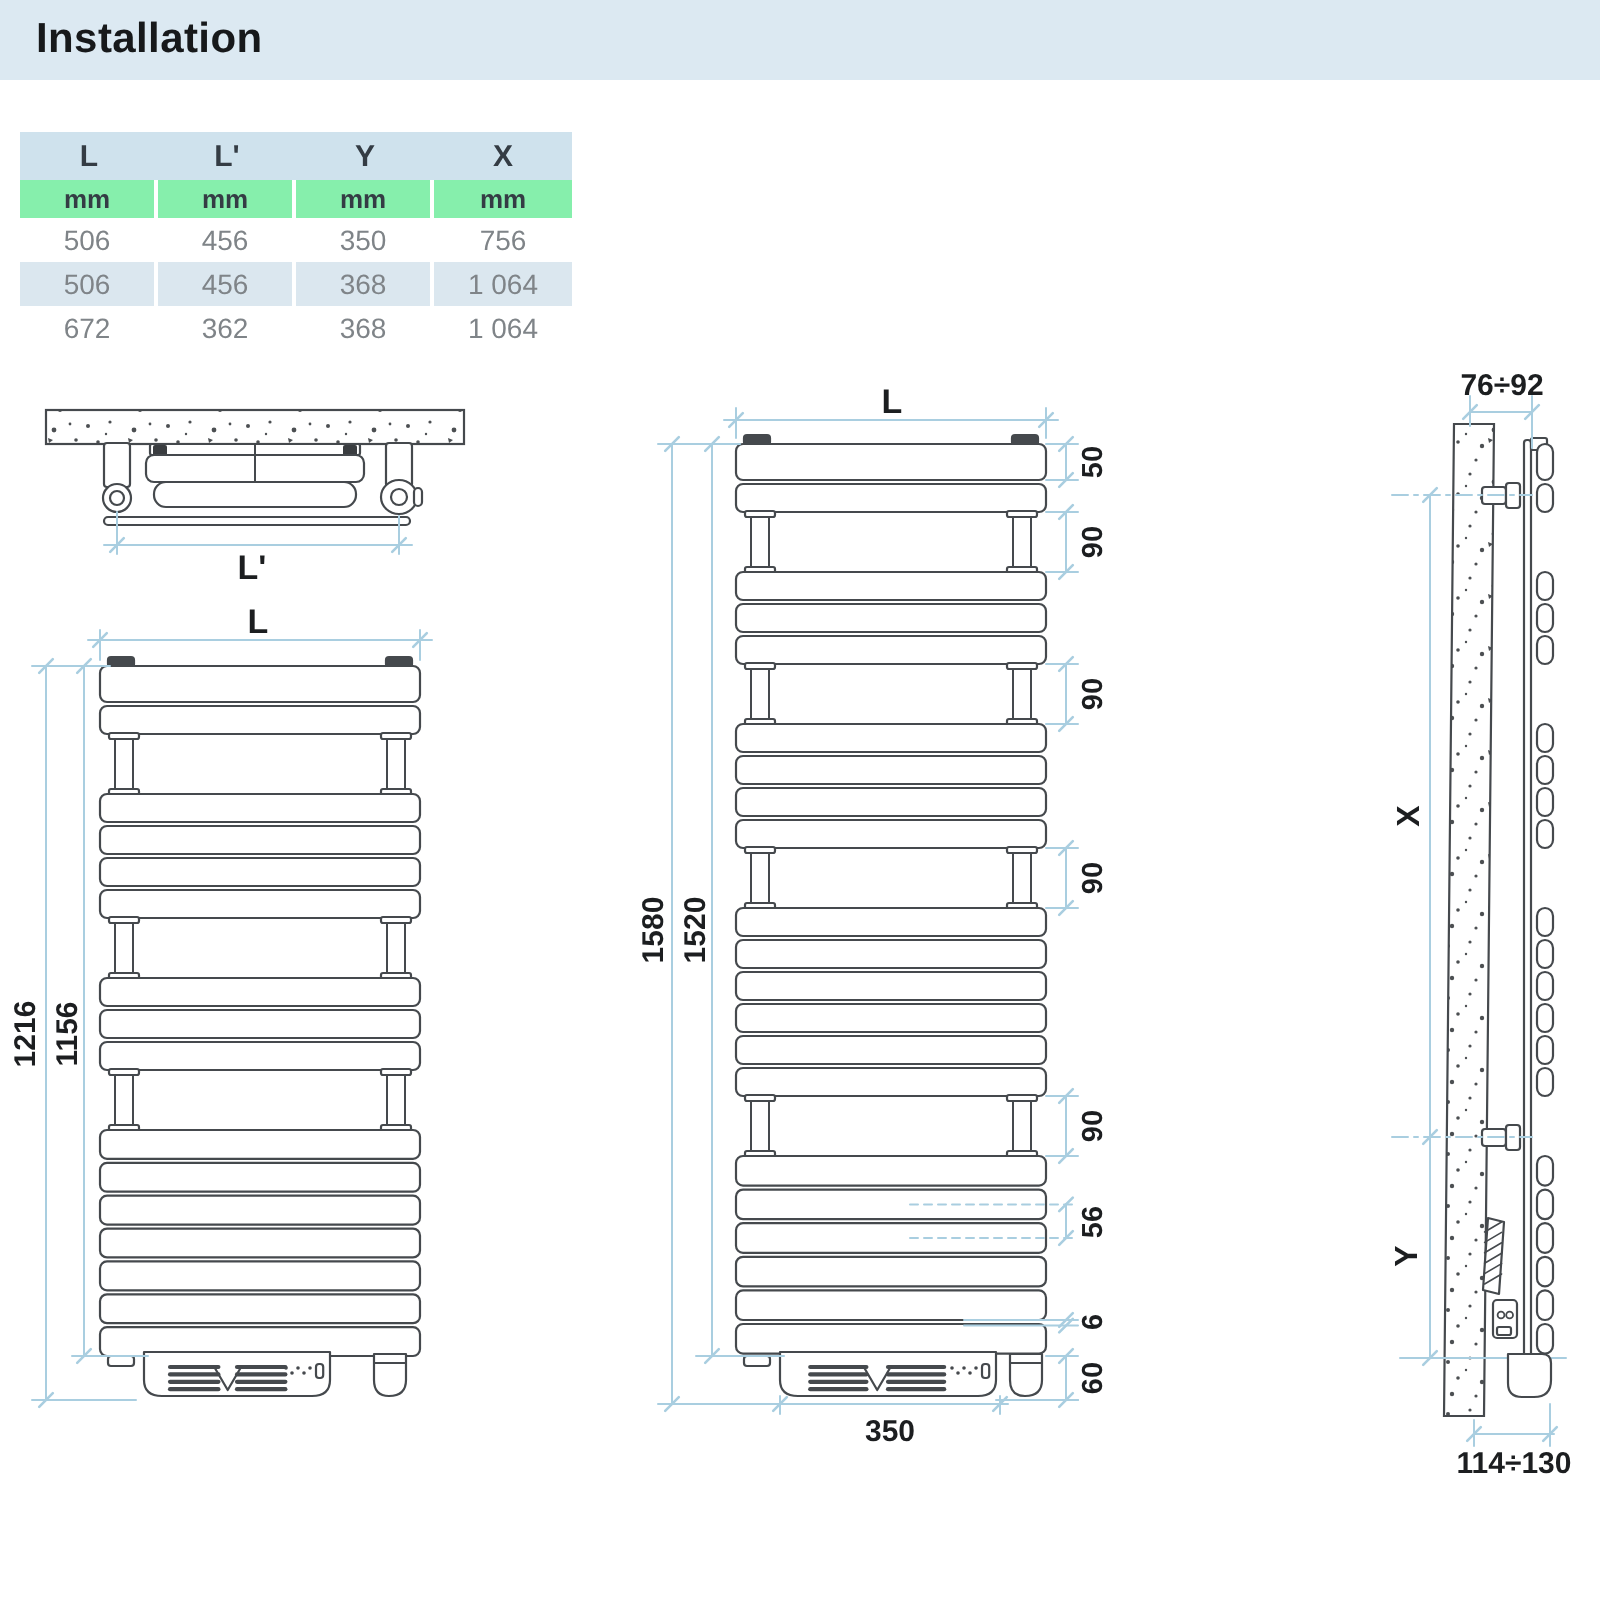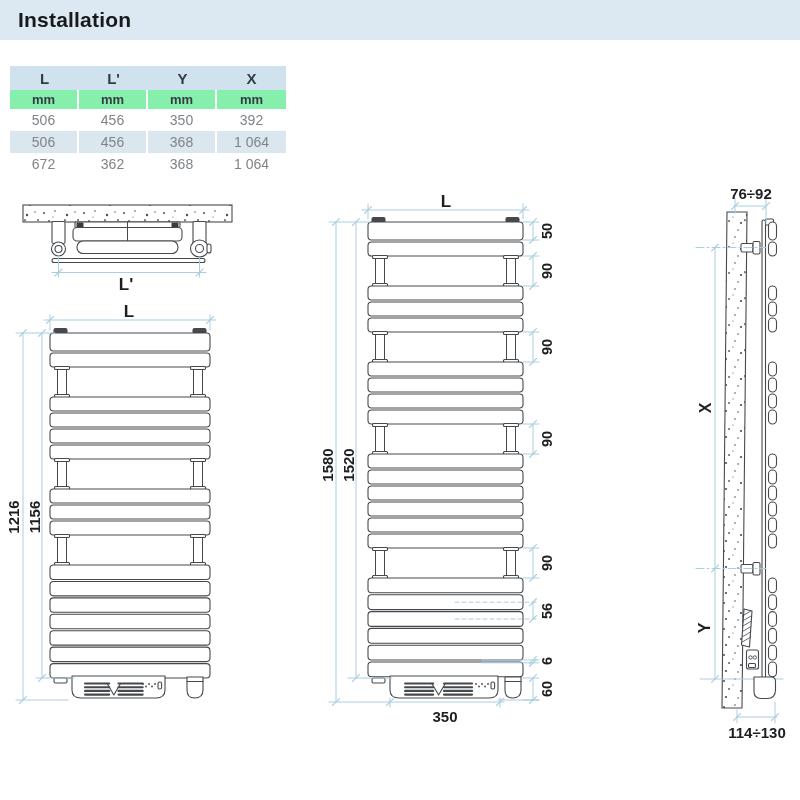--- a/index.html
+++ b/index.html
@@ -37,21 +37,21 @@
     <div class="c hd">X</div>
 
     <div class="c un sep">mm</div>
     <div class="c un sep">mm</div>
     <div class="c un sep">mm</div>
     <div class="c un last">mm</div>
 
     <div class="c dv sep">506</div>
     <div class="c dv sep">456</div>
     <div class="c dv sep">350</div>
-    <div class="c dv last">392</div>
+    <div class="c dv last">756</div>
 
     <div class="c dv hl sep">506</div>
     <div class="c dv hl sep">456</div>
     <div class="c dv hl sep">368</div>
     <div class="c dv hl last">1 064</div>
 
     <div class="c dv sep">672</div>
     <div class="c dv sep">362</div>
     <div class="c dv sep">368</div>
     <div class="c dv last">1 064</div>

